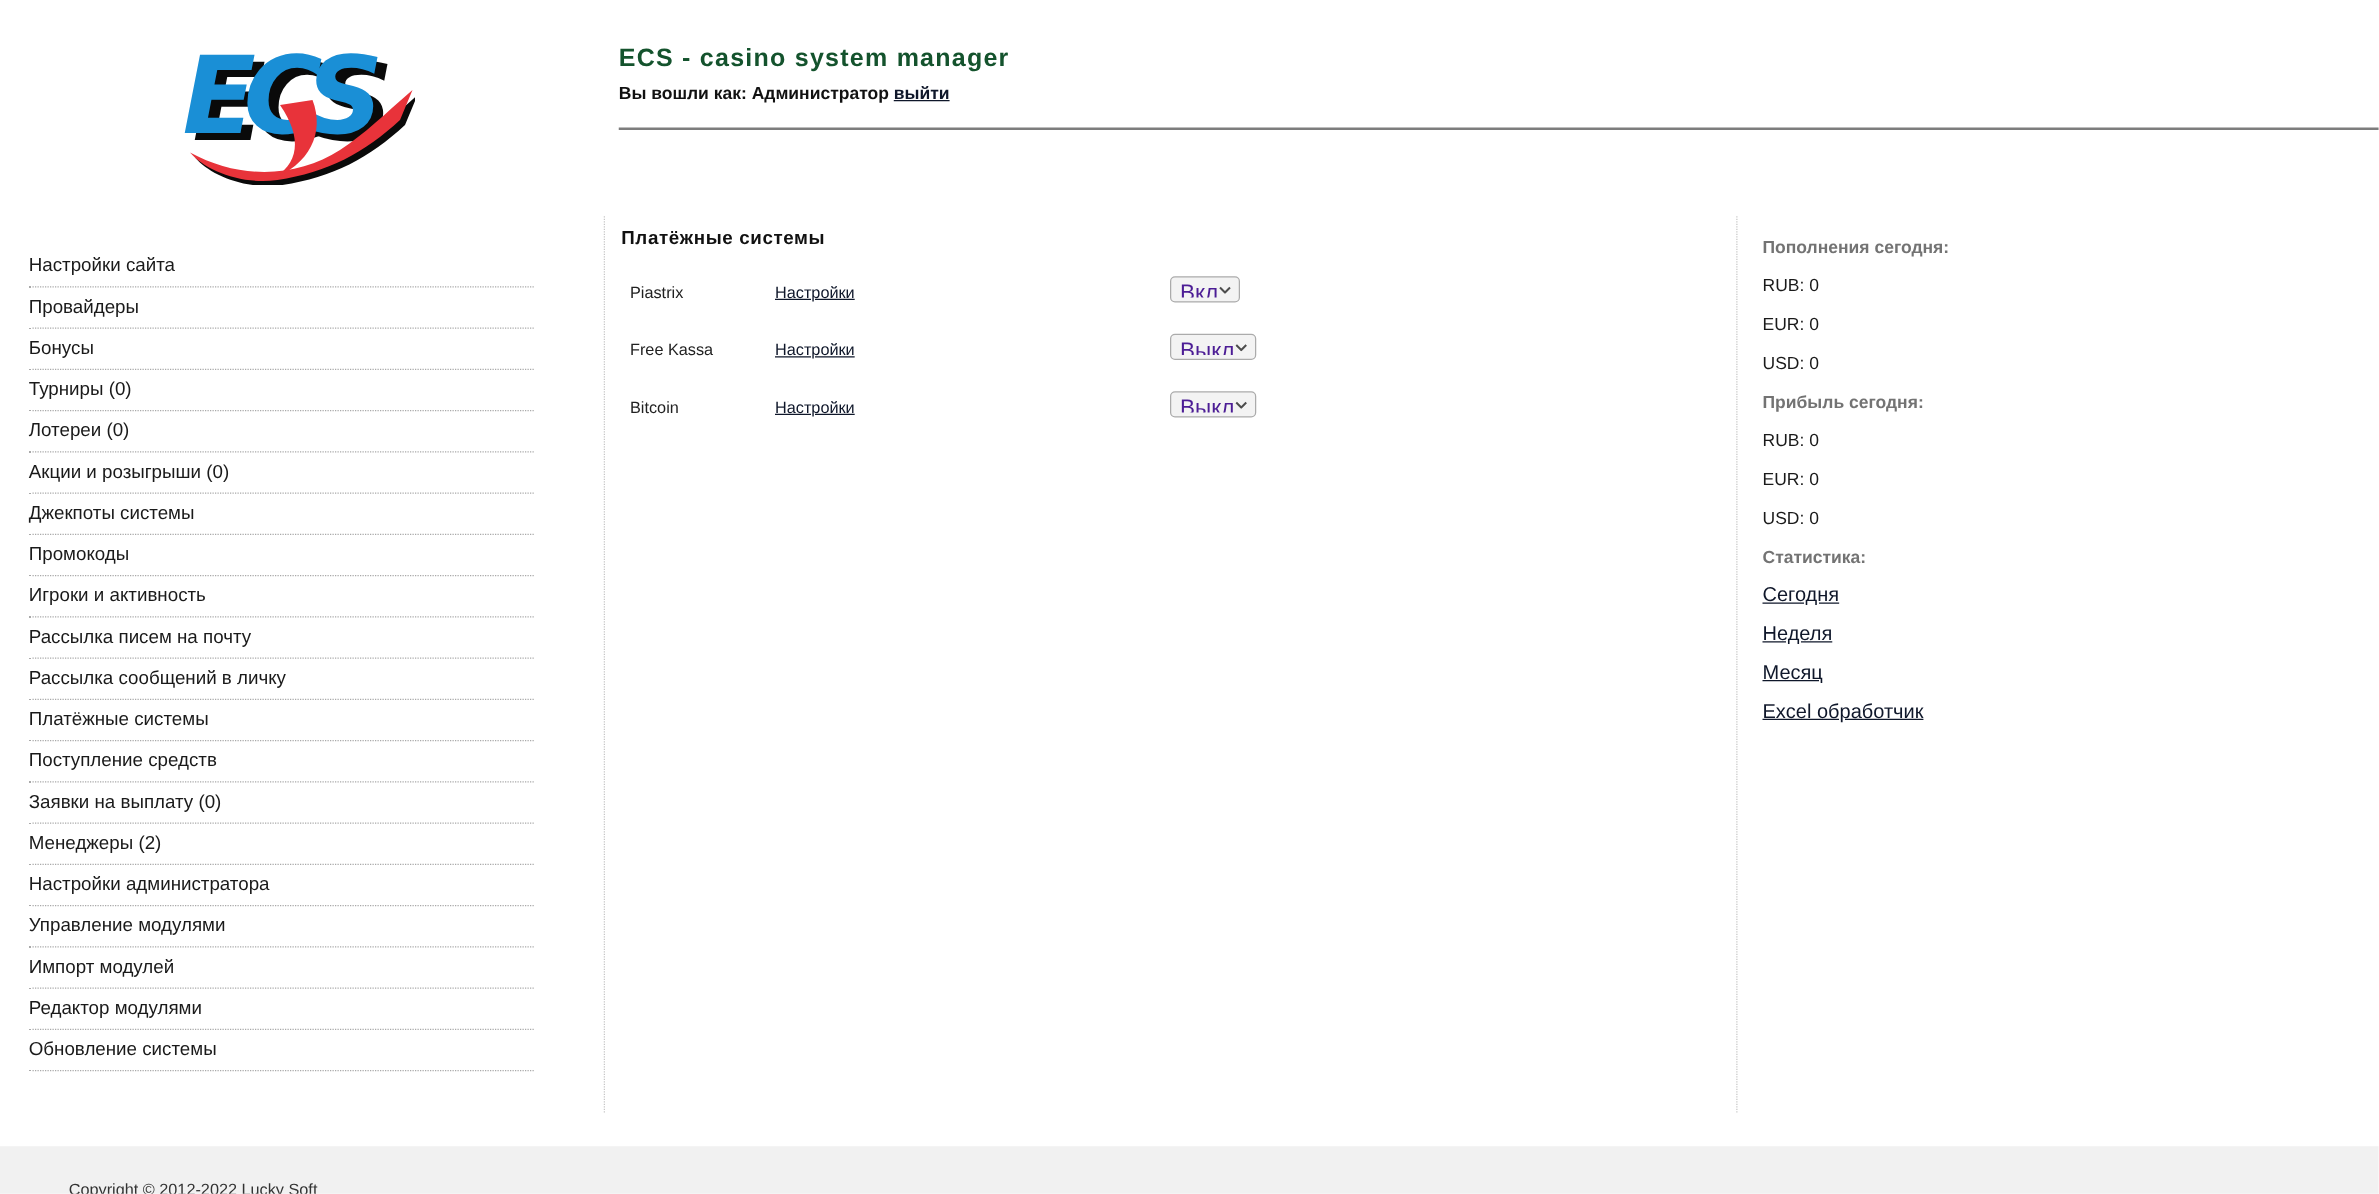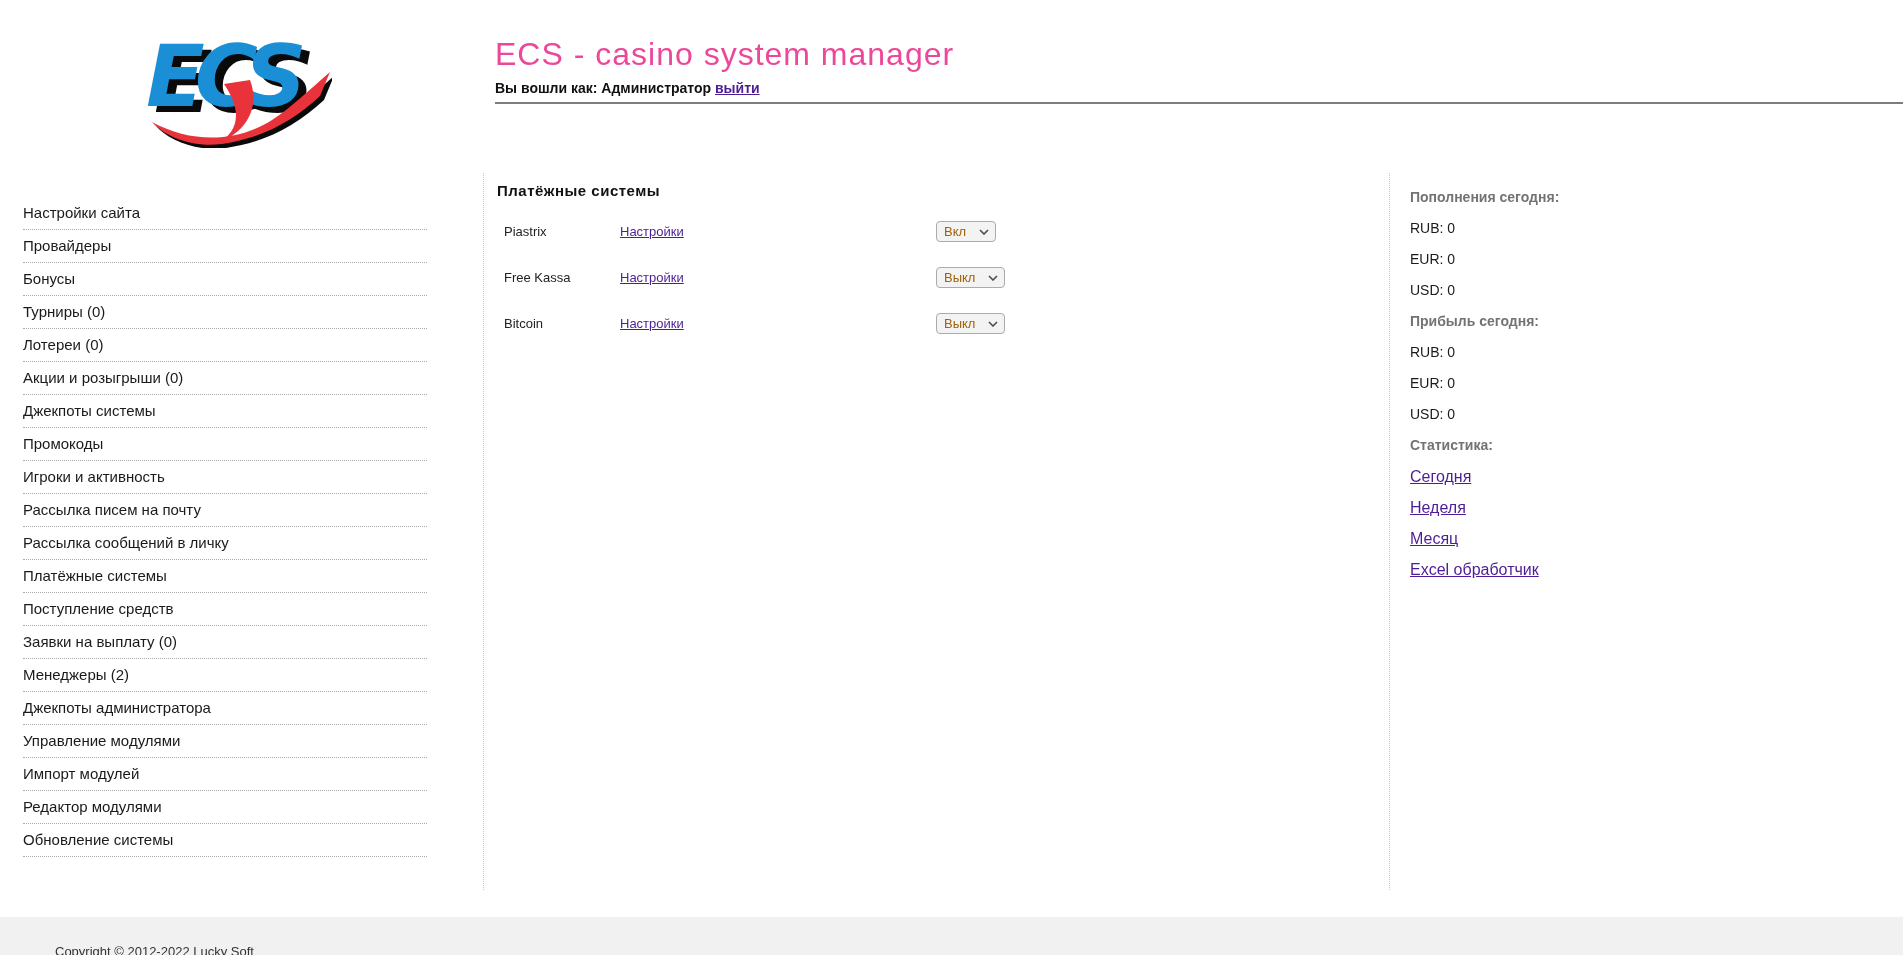--- a/index.html
+++ b/index.html
@@ -4,30 +4,30 @@
 <style>
   * { margin:0; padding:0; box-sizing:border-box; }
   html,body { background:#fff; }
   body {
     position:relative;
     width:1903px; height:955px;
     overflow:hidden;
     font-family:"Liberation Sans", sans-serif;
     color:#1a1a1a;
   }
-  a { color:#4c1d95; }
+  a { color:#0f172a; }
 
   
   .logo {
     position:absolute; left:140px; top:20px;
     width:192px; height:128px;
   }
   .header-text { position:absolute; left:495px; top:36px; }
   .page-title {
-    font-size:32px; font-weight:normal; color:#ec4899;
+    font-size:20px; font-weight:bold; color:#14532d;
     letter-spacing:1px;
   }
   .login-line {
     margin-top:7px; font-size:14px; font-weight:bold; color:#111;
   }
   .login-line a { font-weight:bold; }
   .header-rule {
     position:absolute; left:495px; right:0; top:102px;
     height:2px; background:#7d7d7d;
   }
@@ -56,24 +56,24 @@
     align-items:center;
     margin:25px 0 0 7px; height:21px;
   }
   .pay-row:first-of-type { margin-top:22px; }
   .pay-name { font-size:13px; color:#222; }
   .pay-settings { font-size:13px; }
   .select-wrap { position:relative; display:inline-block; justify-self:start; }
   .select-wrap select {
     appearance:none; -webkit-appearance:none; -moz-appearance:none;
     font-family:"Liberation Sans", sans-serif;
-    font-size:13px; color:#a16207;
+    font-size:18px; color:#4c1d95;
     background:#f3f3f3;
     border:1px solid #ababab; border-radius:4px;
-    padding:2px 28px 3px 7px;
+    padding:2px 16px 3px 7px;
     height:21px;
   }
   .select-wrap svg { position:absolute; right:7px; top:8px; pointer-events:none; }
 
   
   .stats { position:absolute; left:1410px; top:182px; width:240px; }
   .stats .line { height:31px; line-height:31px; font-size:14px; }
   .stats .line.bold { font-weight:bold; color:#737373; }
   .stats .line a { font-size:16px; }
 
@@ -123,21 +123,21 @@
   <a href="#" class="side-item">Акции и розыгрыши (0)</a>
   <a href="#" class="side-item">Джекпоты системы</a>
   <a href="#" class="side-item">Промокоды</a>
   <a href="#" class="side-item">Игроки и активность</a>
   <a href="#" class="side-item">Рассылка писем на почту</a>
   <a href="#" class="side-item">Рассылка сообщений в личку</a>
   <a href="#" class="side-item">Платёжные системы</a>
   <a href="#" class="side-item">Поступление средств</a>
   <a href="#" class="side-item">Заявки на выплату (0)</a>
   <a href="#" class="side-item">Менеджеры (2)</a>
-  <a href="#" class="side-item">Джекпоты администратора</a>
+  <a href="#" class="side-item">Настройки администратора</a>
   <a href="#" class="side-item">Управление модулями</a>
   <a href="#" class="side-item">Импорт модулей</a>
   <a href="#" class="side-item">Редактор модулями</a>
   <a href="#" class="side-item">Обновление системы</a>
 </nav>
 
 <div class="vdiv vdiv-left"></div>
 <div class="vdiv vdiv-right"></div>
 
 <section class="main">

